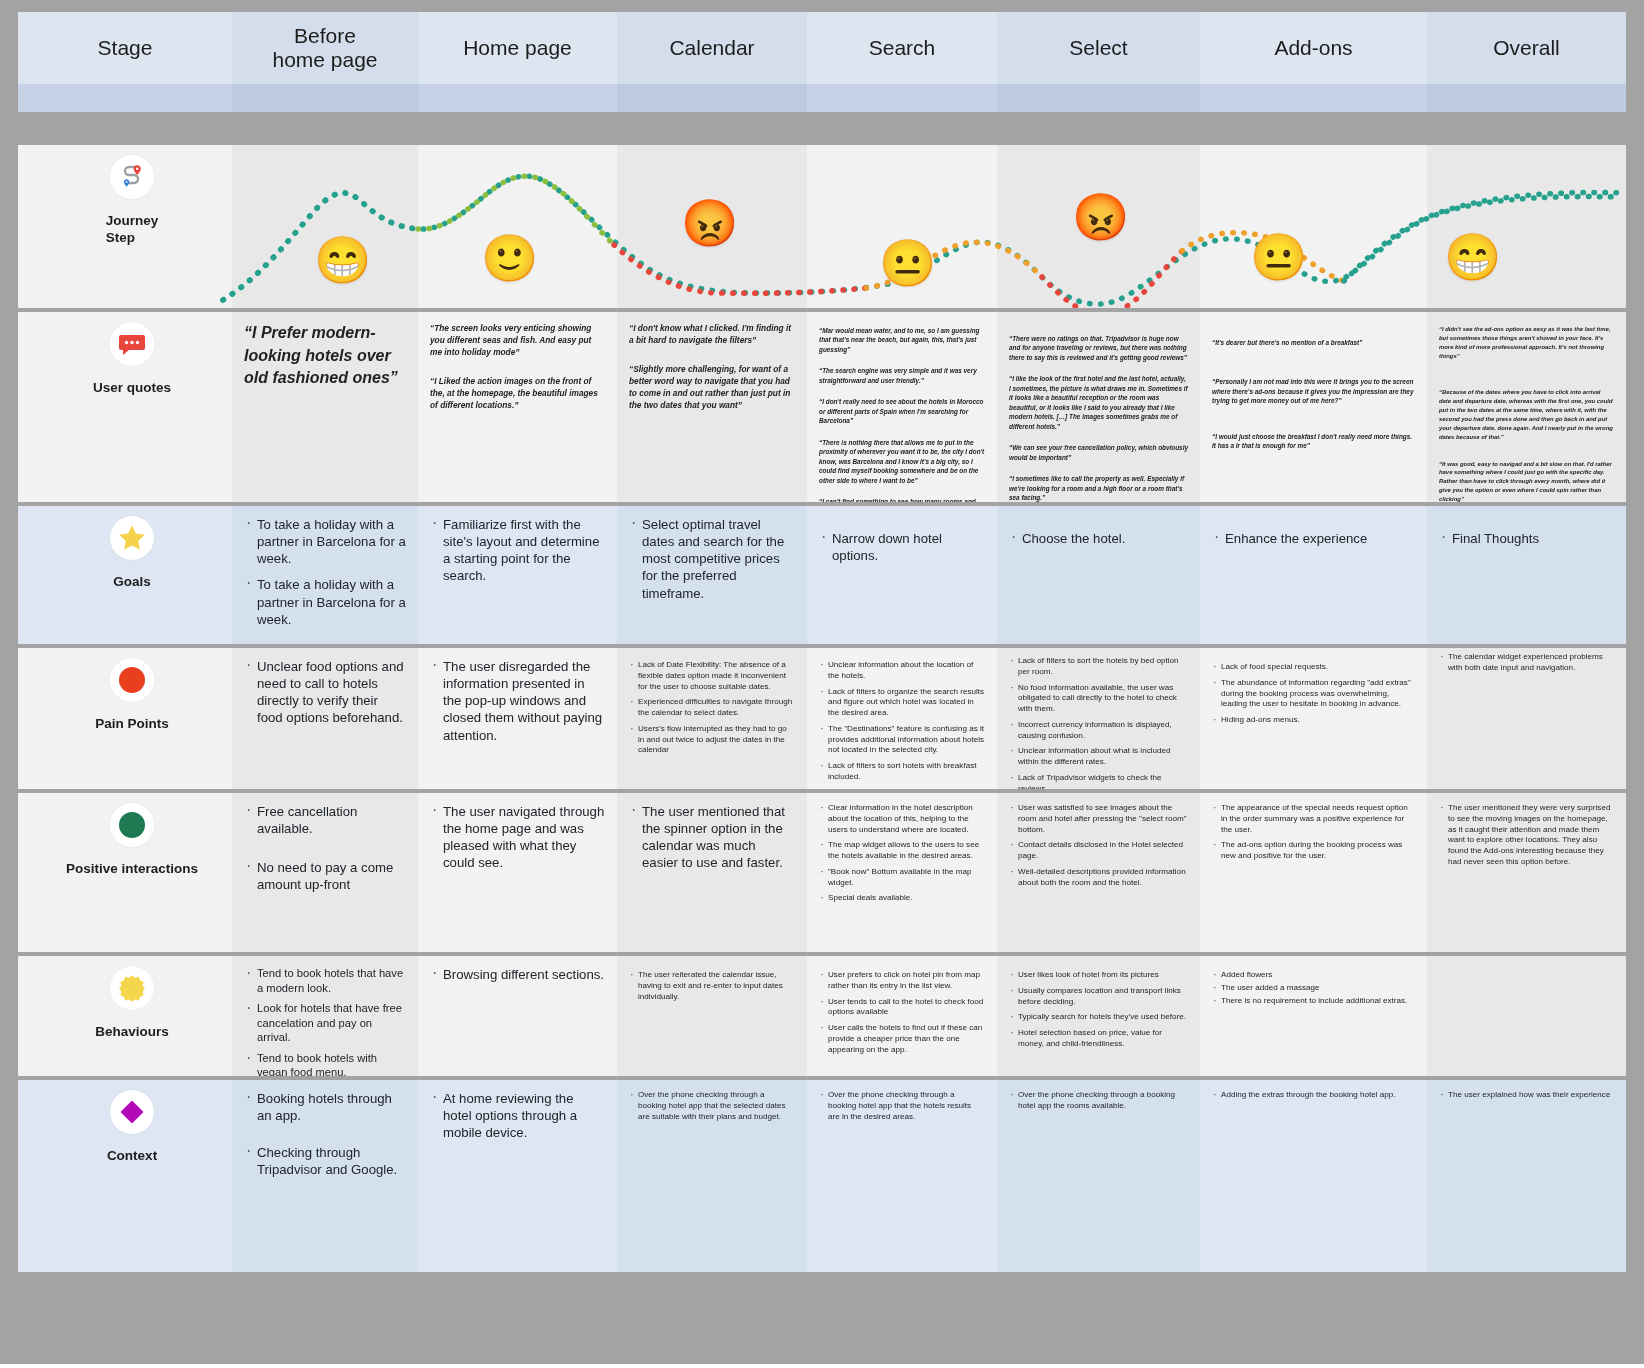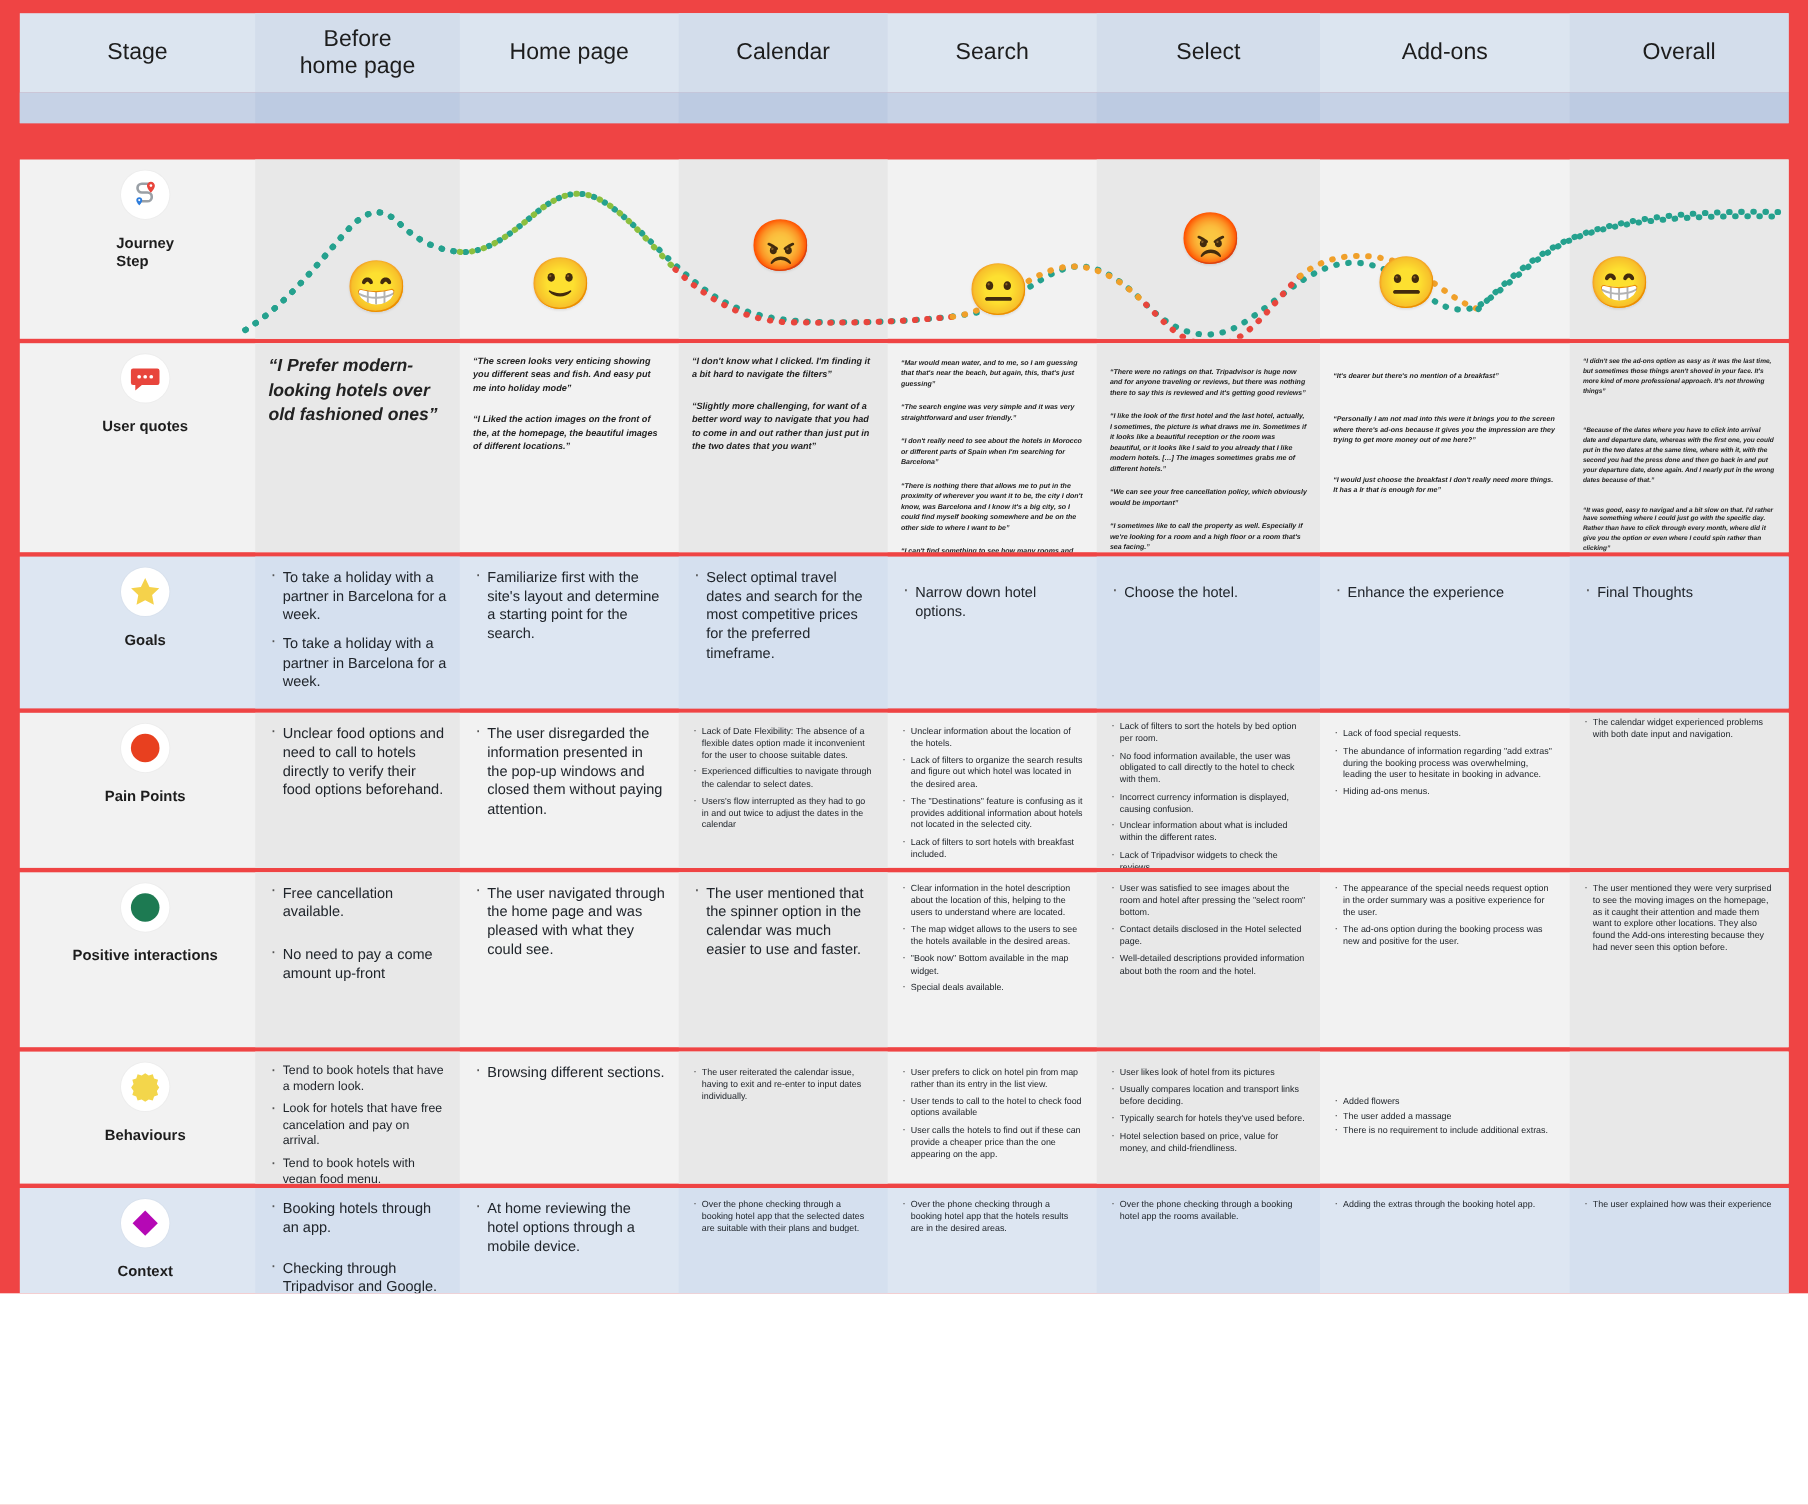--- a/index.html
+++ b/index.html
@@ -4,22 +4,22 @@
 <style>
   * { box-sizing: border-box; }
   html, body {
     margin: 0; padding: 0;
     background: #ffffff;
     font-family: "Liberation Sans", sans-serif;
   }
   #map {
     position: relative;
     width: 1644px;
-    height: 1176px;
-    background: #ef4444;
+    height: 1364px;
+    background: #a3a3a3;
     overflow: hidden;
   }
 
   
   .header-row {
     position: absolute;
     left: 18px; top: 12px;
     width: 1608px; height: 72px;
     display: flex;
     background: #dce5f0;
@@ -497,21 +497,21 @@
       </ul>
     </div>
     <div class="cell alt vflex-top" style="width:203px; padding-top:14px;">
       <ul class="bul sz-sm">
         <li>User likes look of hotel from its pictures</li>
         <li>Usually compares location and transport links before deciding.</li>
         <li>Typically search for hotels they've used before.</li>
         <li>Hotel selection based on price, value for money, and child-friendliness.</li>
       </ul>
     </div>
-    <div class="cell vflex-top" style="width:227px; padding-top:14px;justify-content:center;">
+    <div class="cell vflex-top" style="width:227px; padding-top:14px;">
       <ul class="bul sz-sm">
         <li style="margin-bottom:2px">Added flowers</li>
         <li style="margin-bottom:2px">The user added a massage</li>
         <li>There is no requirement to include additional extras.</li>
       </ul>
     </div>
     <div class="cell alt" style="width:199px"></div>
   </div>
 
   <div class="band blue" style="top:1080px; height:192px;">

